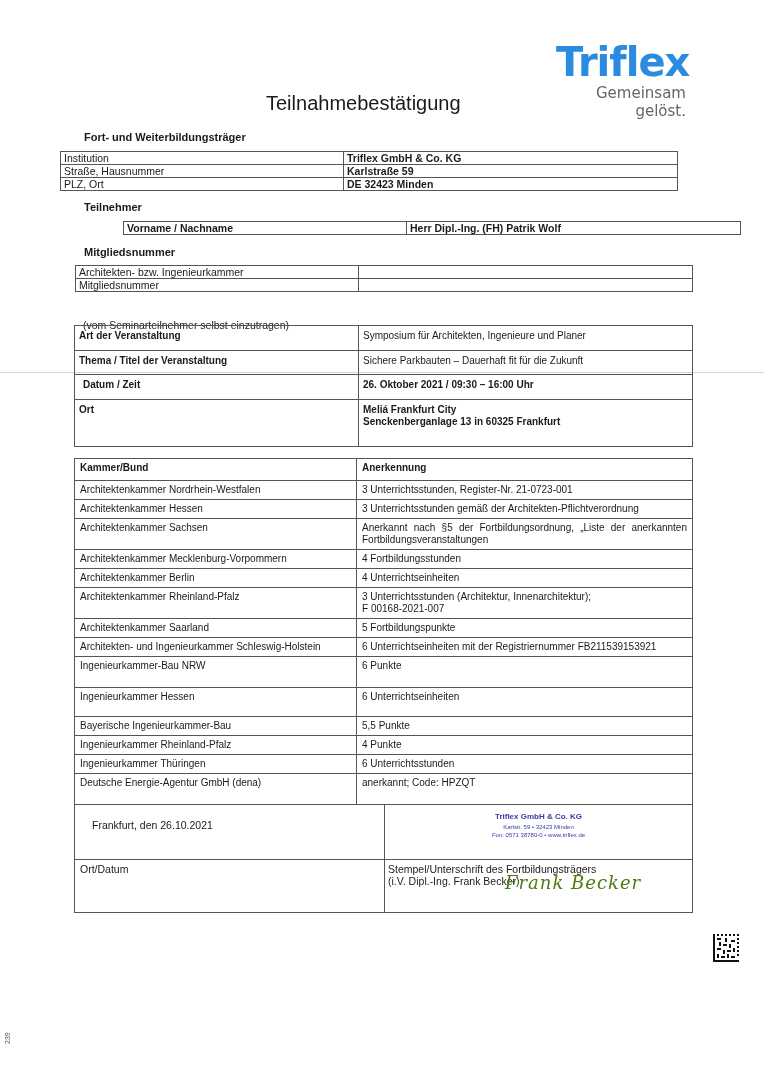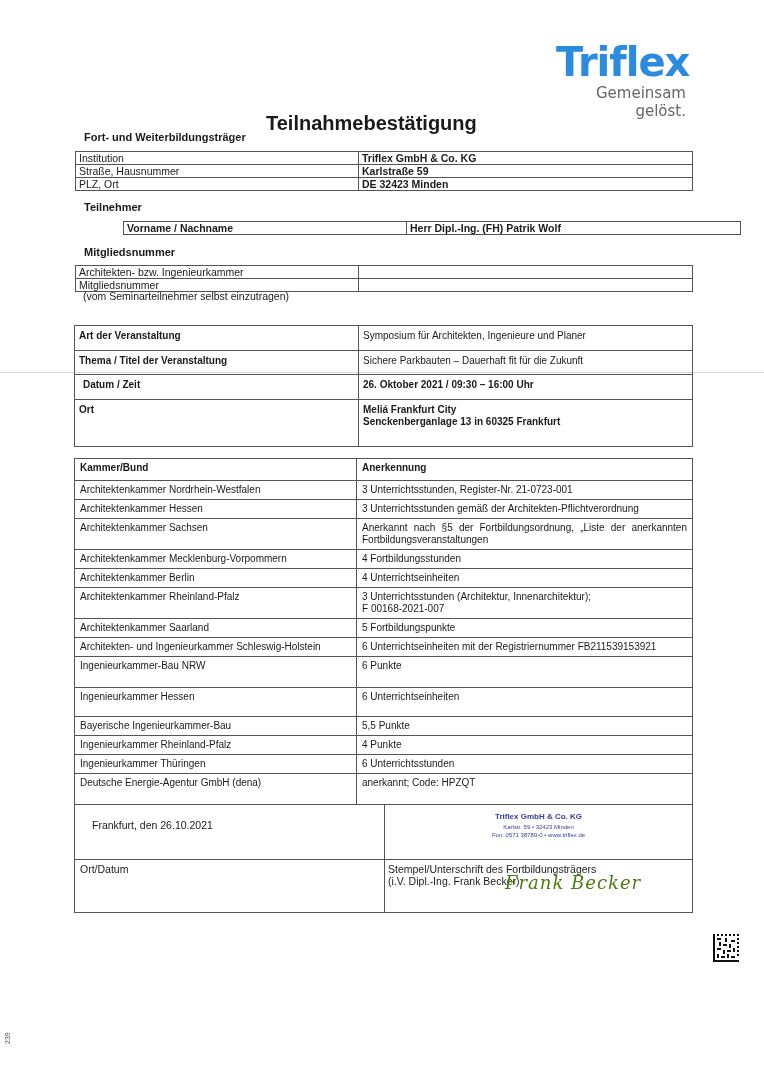--- a/index.html
+++ b/index.html
@@ -4,30 +4,30 @@
 <style>
   html, body { margin: 0; padding: 0; background: #ffffff; }
   body { width: 764px; height: 1080px; position: relative; overflow: hidden;
          font-family: "Liberation Sans", sans-serif; color: #1a1a1a; }
   .abs { position: absolute; }
   .logo { left: 556px; top: 40px; width: 130px; text-align: right; }
   .logo-word { font-family: "DejaVu Sans", sans-serif; font-weight: bold; font-size: 40px;
                color: #2a8be0; letter-spacing: -1px; line-height: 44px; display: block; }
   .logo-tag { font-family: "DejaVu Sans", sans-serif; font-size: 15px; color: #666;
               line-height: 18px; display: block; margin-top: 0px; }
-  .title { left: 266px; top: 112px; font-size: 20px; font-weight: bold; }
+  .title { left: 266px; top: 92px; font-size: 20px; font-weight: normal; }
   .section-label { font-size: 11px; font-weight: bold; }
   table { border-collapse: collapse; position: absolute; }
   td { border: 1px solid #555; font-size: 10.5px; padding: 0 3px; vertical-align: top; line-height: 12px; }
   .b { font-weight: bold; }
   .t1 td { height: 11px; }
   .t3 td { height: 11px; }
   .t4 td { padding: 4px 4px; font-size: 10px; }
   .t5 td { padding: 3px 5px; font-size: 10px; line-height: 12px; margin-top: 24px; }
-  .note { font-size: 10.5px; }
+  .note { font-size: 10.5px; margin-top: 29px; }
   .stamp { text-align: center; color: #3b3ba3; font-family: "Liberation Sans", sans-serif; padding-top: 6px; }
   .stamp .s1 { font-weight: bold; font-size: 8px; display: block; }
   .stamp .s2 { font-size: 6px; display: block; line-height: 8px; }
   .sig { position: absolute; left: 505px; top: 872px; font-family: "DejaVu Serif", serif;
          font-style: italic; font-size: 18px; color: #4d7c0f; letter-spacing: 1px; }
   .qr { left: 713px; top: 934px; width: 26px; height: 28px; }
   .pagenum { left: 4px; top: 1044px; font-size: 7px; color: #555; transform: rotate(-90deg); transform-origin: left top; }
   .scanline { left: 0; top: 372px; width: 764px; height: 1px; background: #d8d8d8; }
 </style>
 </head>
@@ -36,21 +36,21 @@
 <div class="abs scanline"></div>
 
 <div class="abs logo">
   <span class="logo-word">Triflex</span>
   <span class="logo-tag">Gemeinsam gelöst.</span>
 </div>
 
 <div class="abs title">Teilnahmebestätigung</div>
 
 <div class="abs section-label" style="left:84px;top:131px;">Fort- und Weiterbildungsträger</div>
-<table class="t1" style="left:75px;top:151px;width:618px;">
+<table class="t1" style="left:60px;top:151px;width:618px;">
   <tbody>
       <tr>
     <td style="width:276px;">Institution</td>
     <td class="b">Triflex GmbH &amp; Co. KG</td>
   </tr>
   <tr>
     <td>Straße, Hausnummer</td>
     <td class="b">Karlstraße 59</td>
   </tr>
   <tr>

